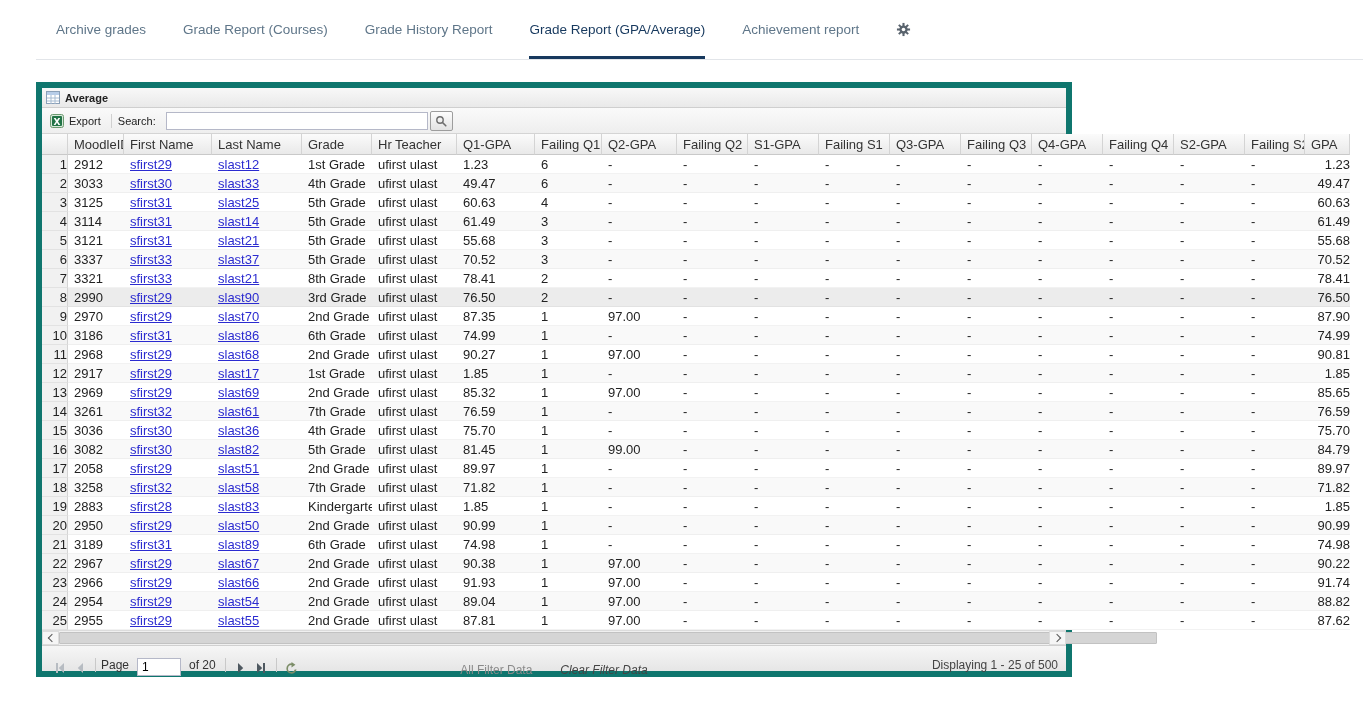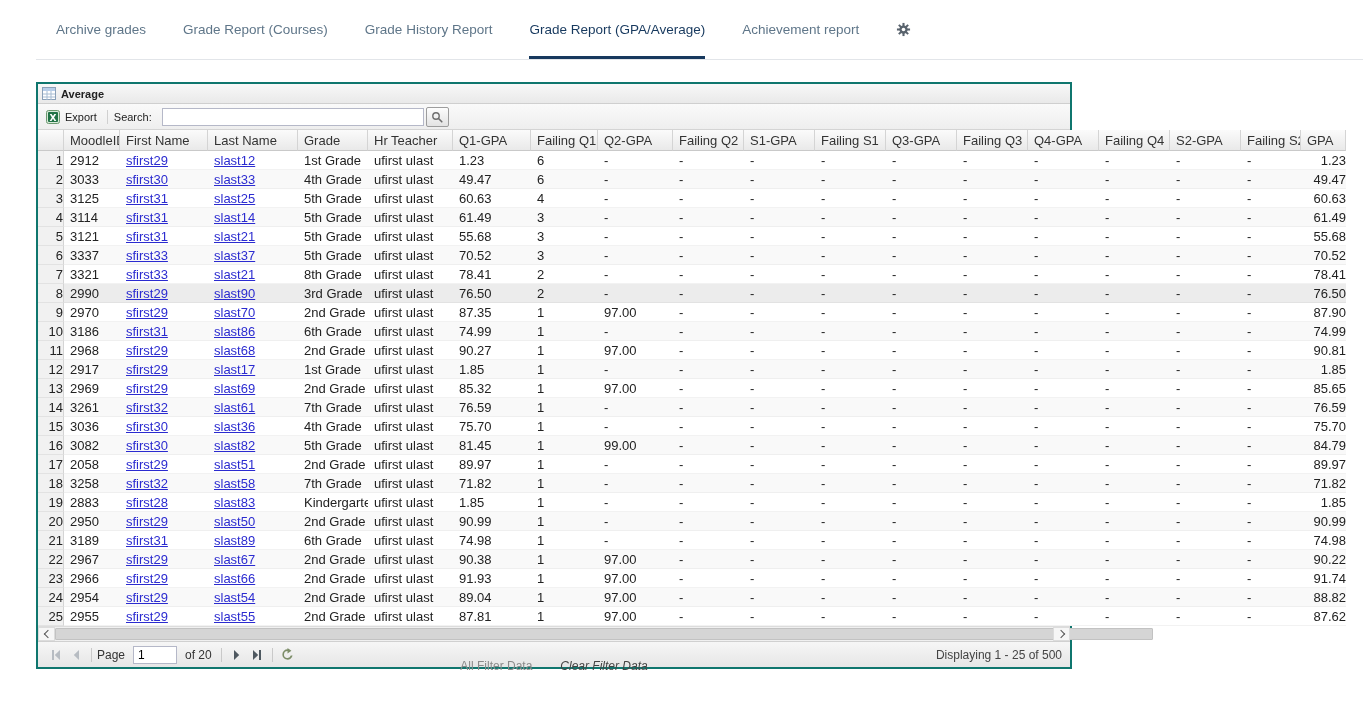--- a/index.html
+++ b/index.html
@@ -18,21 +18,21 @@
   .tab {
     display:flex; align-items:center; margin-right:37px;
     font-size:13.5px; color:#5f7689; cursor:pointer; white-space:nowrap;
   }
   .tab.active { color:#17395e; box-shadow: inset 0 -3px 0 #17395e; }
   .tab-gear { display:flex; align-items:center; margin-right:0; cursor:pointer; }
 
   
   .panel {
     position:absolute; left:36px; top:82px; width:1036px;
-    border:2px solid #0f766e; background:#7f1d1d;
+    border:6px solid #0f766e; background:#7f1d1d;
   }
   .panel-header {
     height:20px; display:flex; align-items:center; gap:5px;
     background:linear-gradient(#f8f8f8,#e9e9e9);
     border-bottom:1px solid #cfcfcf; padding-left:4px;
     font-size:11px; font-weight:bold; color:#222;
   }
   .toolbar {
     height:26px; display:flex; align-items:center;
     background:linear-gradient(#fafafa,#eeeeee);
@@ -90,23 +90,23 @@
   .hs-thumb {
     position:absolute; left:17px; top:1px; bottom:1px; width:1098px;
     background:#d5d5d5; border:1px solid #c2c2c2; border-radius:1px; cursor:grab;
   }
   .chev { width:6px; height:6px; border-left:1.6px solid #555; border-bottom:1.6px solid #555; }
   .chev.l { transform:rotate(45deg); margin-left:2px; }
   .chev.r { transform:rotate(225deg); margin-right:2px; }
 
   
   .pager {
-    position:relative; height:26px; display:flex; align-items:center;
+    position:relative; height:26px; display:flex; align-items:flex-start;
     background:linear-gradient(#f6f6f6,#e6e6e6); border-top:1px solid #d0d0d0;
-    padding:0 8px; font-size:12px; color:#333;
+    padding:12px 8px; font-size:12px; color:#333;
   }
   .pg-btn { display:flex; align-items:center; justify-content:center; width:20px; height:20px; cursor:pointer; }
   .pg-btn.disabled { cursor:default; }
   .pg-sep { width:1px; height:14px; background:#c9c9c9; margin:0 5px; }
   .page-input {
     width:44px; height:18px; border:1px solid #b5b8c8; font-size:12px;
     padding:1px 4px; margin:0 8px; font-family:"Liberation Sans", sans-serif; background:#fff;
   }
   .pager-center {
     position:absolute; left:0; right:0; top:0; bottom:0;

